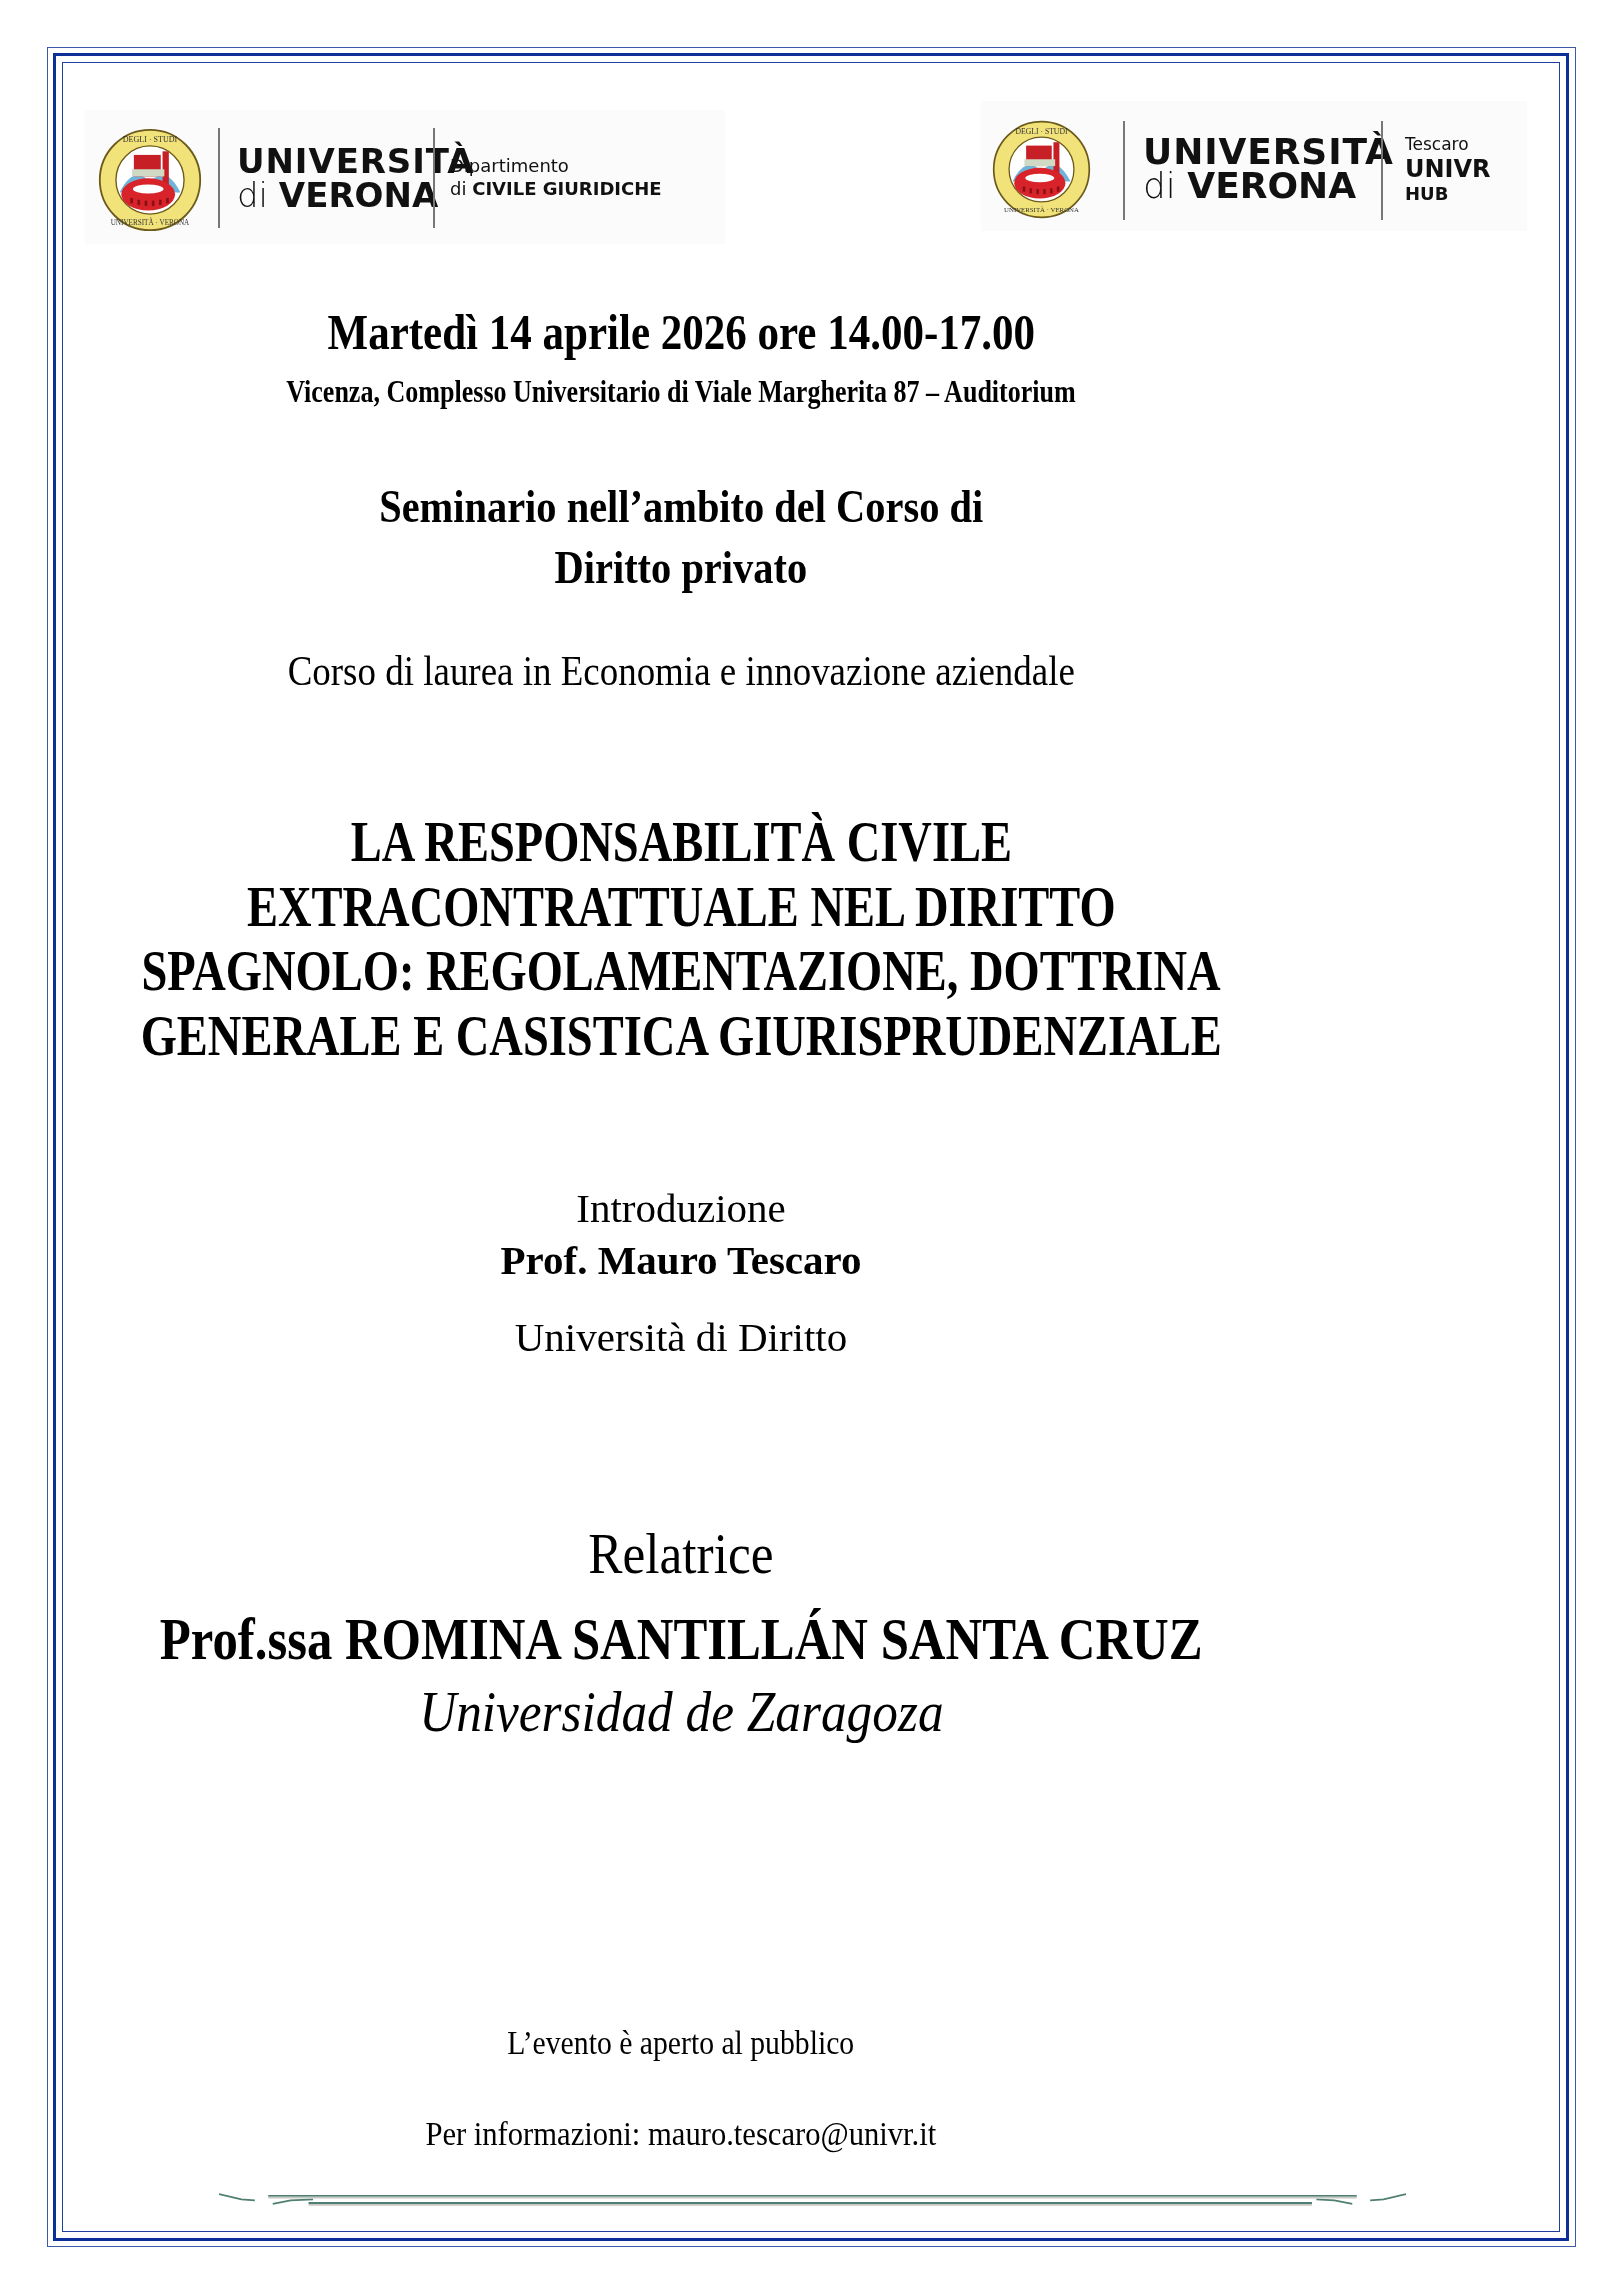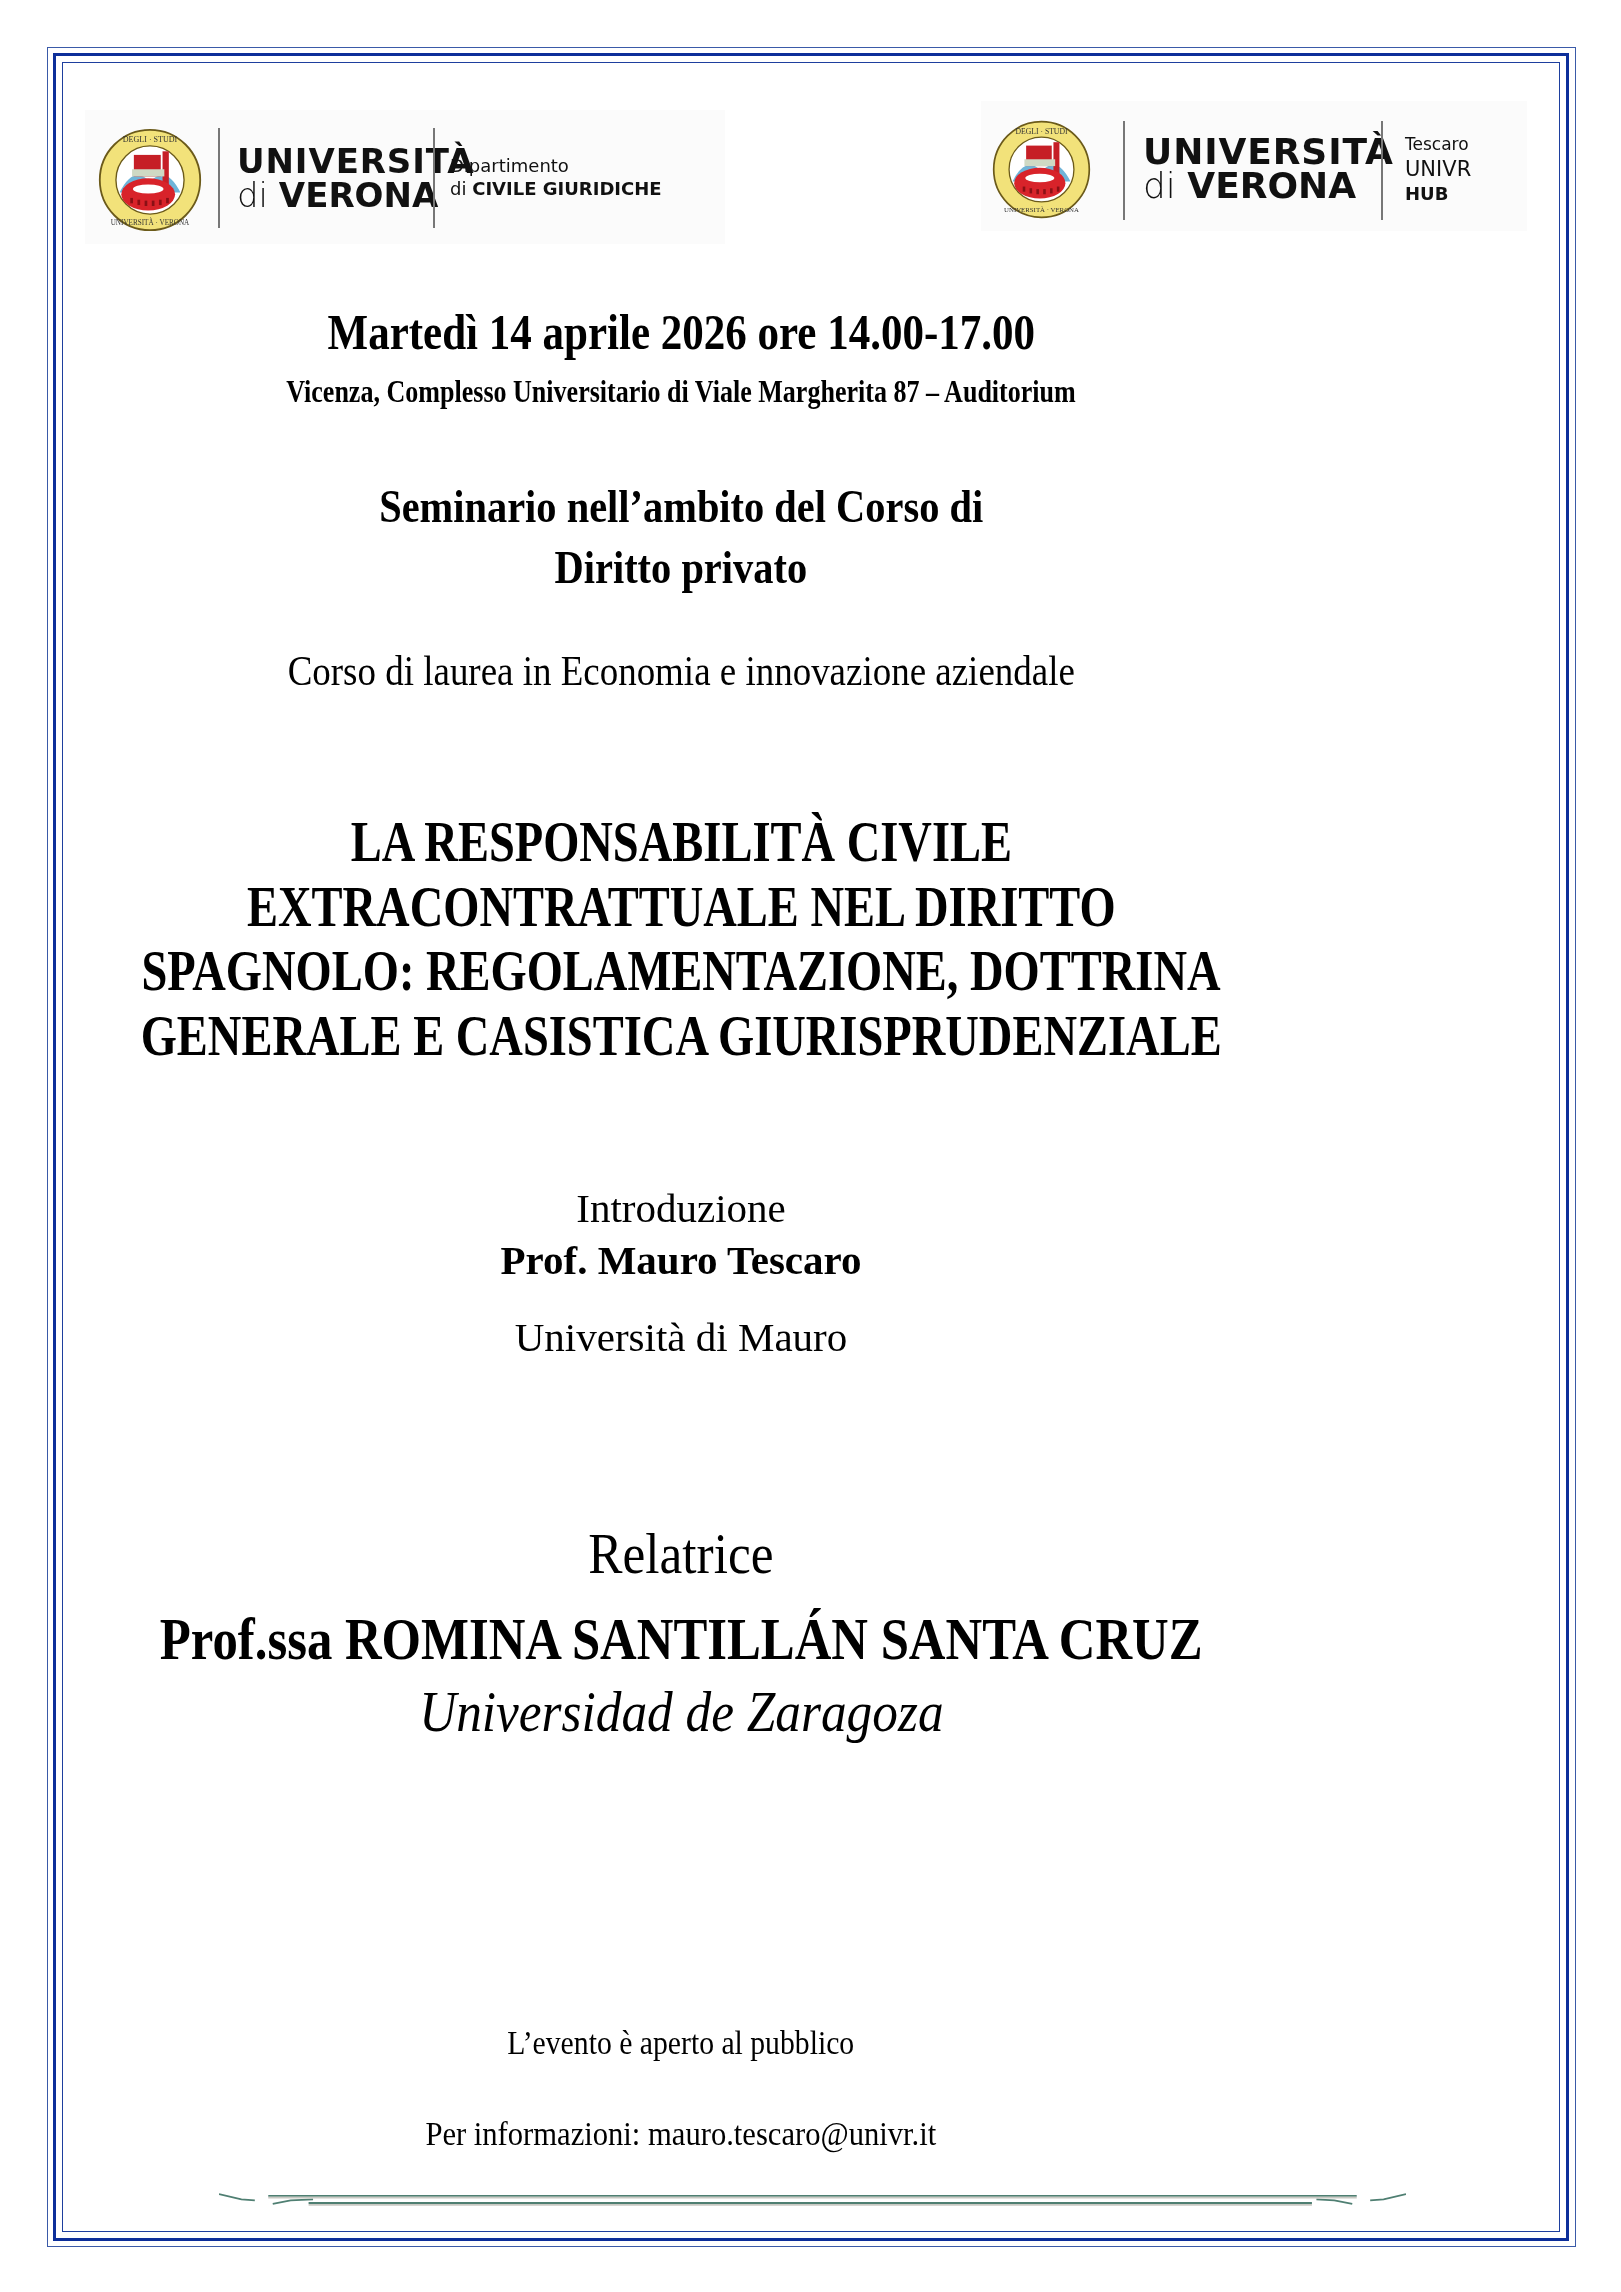--- a/index.html
+++ b/index.html
@@ -91,21 +91,21 @@
     <text x="58" y="108" font-size="8" text-anchor="middle" fill="#333" font-family="Liberation Serif, serif">UNIVERSITÀ · VERONA</text>
   </svg>
   <div class="vdiv" style="left:142px;top:19.7px;height:99px"></div>
   <div class="sans uni" style="left:162px;top:33px;font-size:36px;line-height:36px">UNIVERSITÀ</div>
   <div class="sans verona-row" style="left:162px;top:67px;font-size:36px;line-height:36px">
     <span style="font-weight:300">di</span>
     <b>VERONA</b>
   </div>
   <div class="vdiv" style="left:400px;top:19.7px;height:99px"></div>
   <div class="sans small-sans" style="left:424px;top:34px;font-size:17px">Tescaro</div>
-  <div class="sans small-sans b" style="left:424px;top:59px;font-size:21px;font-weight:normal">UNIVR</div>
+  <div class="sans small-sans b" style="left:424px;top:59px;font-size:24px;font-weight:bold">UNIVR</div>
   <div class="sans small-sans b" style="left:424px;top:84px;font-size:18px;font-weight:bold">HUB</div>
 </div>
 
 <div class="line" style="top:304px">
   <span class="cond b" style="font-size:50px;line-height:57px;transform:scaleX(0.86)">Martedì 14 aprile 2026 ore 14.00-17.00</span>
 </div>
 <div class="line" style="top:374px">
   <span class="cond b" style="font-size:31px;line-height:36px;transform:scaleX(0.84)">Vicenza, Complesso Universitario di Viale Margherita 87 – Auditorium</span>
 </div>
 
@@ -133,21 +133,21 @@
   <span class="cond b" style="font-size:56px;line-height:63px;transform:scaleX(0.83)">GENERALE E CASISTICA GIURISPRUDENZIALE</span>
 </div>
 
 <div class="line" style="top:1184px">
   <span style="font-size:41px;line-height:48px">Introduzione</span>
 </div>
 <div class="line" style="top:1236px">
   <span class="b" style="font-size:41px;line-height:48px">Prof. Mauro Tescaro</span>
 </div>
 <div class="line" style="top:1313px">
-  <span style="font-size:41px;line-height:48px">Università di Mauro</span>
+  <span style="font-size:41px;line-height:48px">Università di Diritto</span>
 </div>
 
 <div class="line" style="top:1522px">
   <span class="cond" style="font-size:57px;line-height:64px;transform:scaleX(0.9)">Relatrice</span>
 </div>
 <div class="line" style="top:1606px">
   <span class="cond b" style="font-size:59px;line-height:66px;transform:scaleX(0.86)">Prof.ssa ROMINA SANTILLÁN SANTA CRUZ</span>
 </div>
 <div class="line" style="top:1680px">
   <span class="cond i" style="font-size:57px;line-height:64px;transform:scaleX(0.9)">Universidad de Zaragoza</span>

